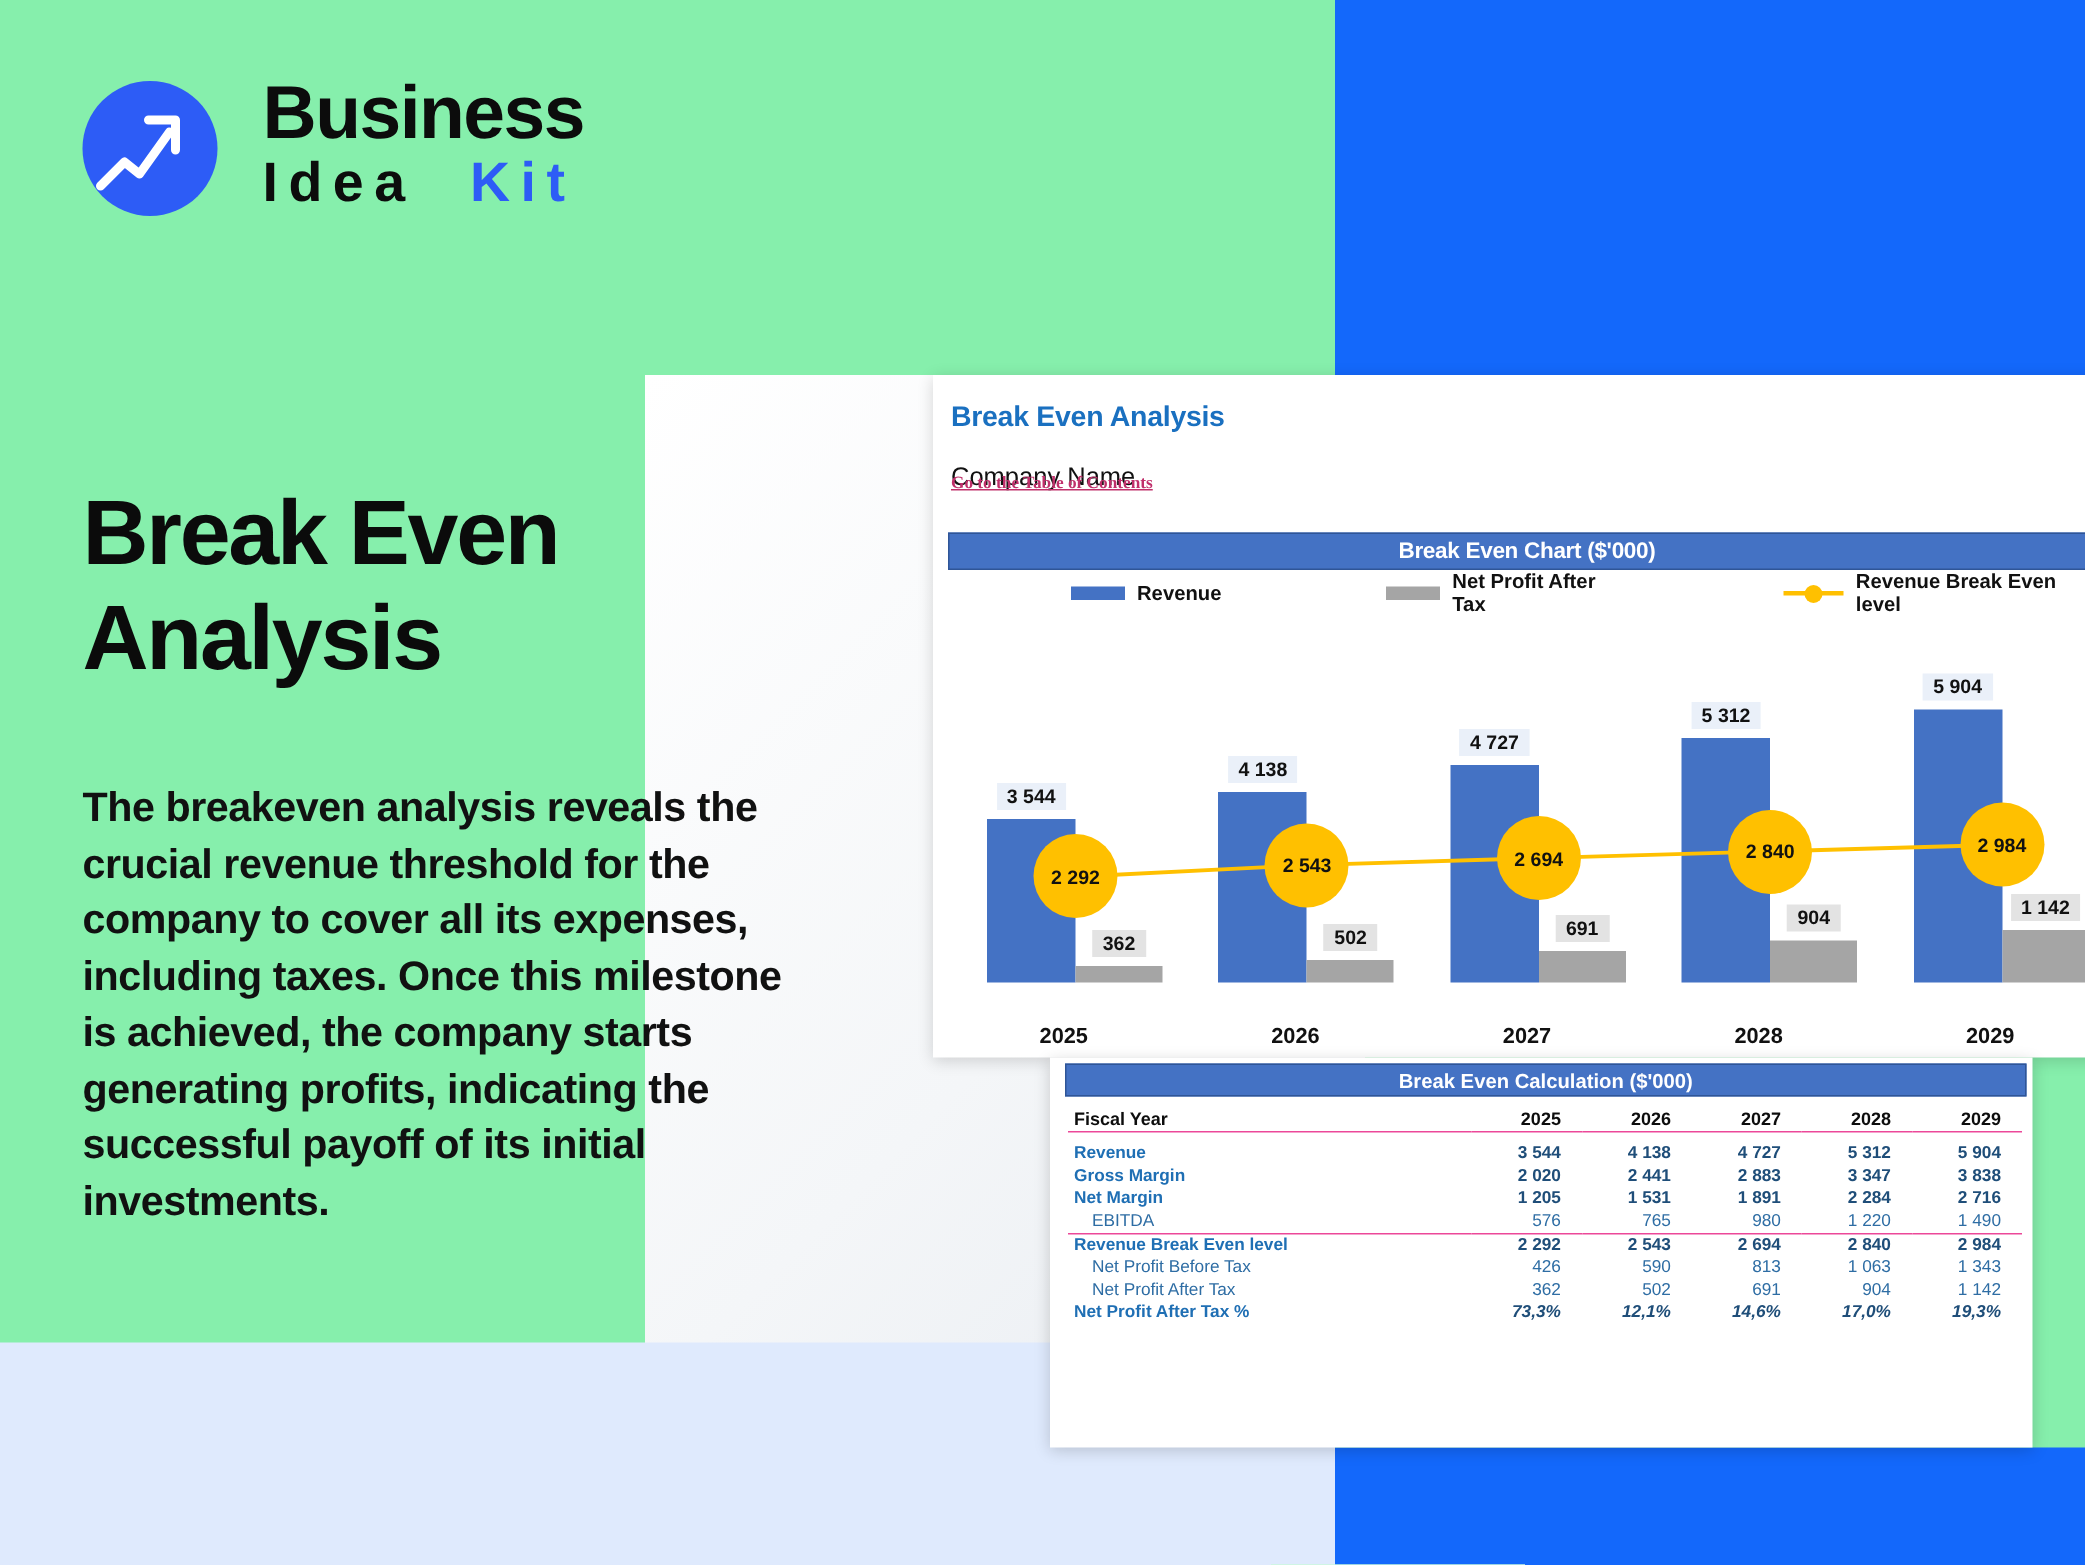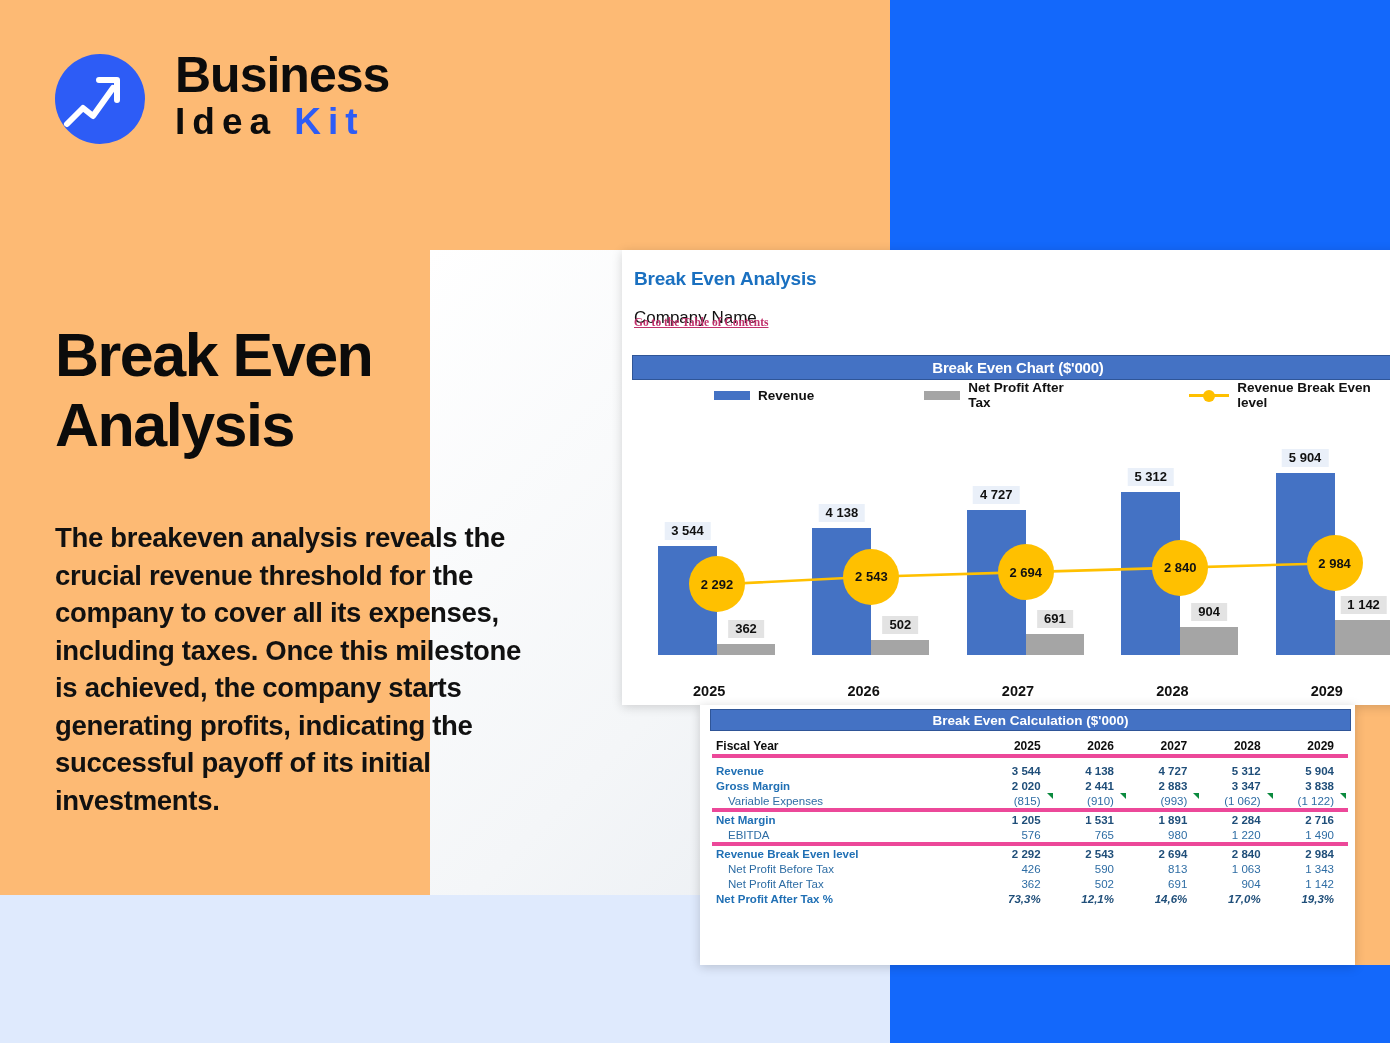--- a/index.html
+++ b/index.html
@@ -2,21 +2,21 @@
 <html><head>
 <meta charset="utf-8">
 <style>
   * { box-sizing: border-box; margin: 0; padding: 0; }
   html, body {
     width: 1390px; height: 1043px;
     font-family: "Liberation Sans", sans-serif;
     background: #ffffff;
     overflow: hidden;
   }
-  #page { position: relative; width: 1390px; height: 1043px; background:#fdba74; }
+  #page { position: relative; width: 1390px; height: 1043px; background:#86efac; }
 
   
   .bg-block-topright {
     position: absolute; left: 890px; top: 0; width: 500px; height: 250px;
     background: #1368fb;
   }
   .bg-block-bottomlight {
     position: absolute; left: 0; top: 895px; width: 890px; height: 148px;
     background: #dfeafd;
   }
@@ -38,21 +38,21 @@
   .logo-mark svg { position:absolute; left:0; top:0; }
   .logo-text { position: absolute; left: 120px; top: -4px; }
   .logo-line1 {
     font-size: 50px; font-weight: bold; letter-spacing: -1px; color:#0c0c0c;
     line-height: 54px; white-space: nowrap;
   }
   .logo-line2 {
     font-size: 37px; font-weight: bold; letter-spacing: 7px; color:#0c0c0c;
     line-height: 40px; white-space: nowrap;
   }
-  .logo-kit { color: #2d5cf6; }
+  .logo-kit { color: #2d5cf6; margin-left: 19px; }
 
   
   .headline {
     position: absolute; left: 55px; top: 320px; width: 470px;
     font-size: 61px; font-weight: bold; line-height: 70px; color: #0b0b0b;
     letter-spacing: -1.5px;
   }
   .body-copy {
     position: absolute; left: 55px; top: 497px; width: 485px;
     font-size: 27.5px; font-weight: bold; line-height: 37.5px; color:#111;
@@ -156,21 +156,21 @@
   }
   table.calc th, table.calc td { padding: 1.5px 0; }
   table.calc th.lbl, table.calc td.lbl {
     text-align:left; width: 268px; padding-left: 4px;
   }
   table.calc th.num, table.calc td.num {
     text-align:right; width: 73px; padding-right: 14px; position:relative;
   }
   th.hdr { font-size: 12px; font-weight: bold; color:#0d0d0d; padding-bottom:4px; }
   th.hdr.lbl { color:#0d0d0d; }
-  tr.ruled > * { border-bottom: 4px solid #ec4899; }
+  tr.ruled > * { border-bottom: 1px solid #ec4899; }
   tr.spacer td { height: 7px; }
   .b { font-weight: bold; color:#1f4e79; }
   .b-lbl { font-weight: bold; color:#1f6fb4; }
   .sub-lbl { padding-left: 16px !important; color:#2e6da4; font-weight: normal; }
   .plain { font-weight: normal; color:#2e6da4; }
   .pct { font-style: italic; font-weight: bold; color:#1f4e79; }
   .tri::after {
     content:""; position:absolute; right: 2px; top: 0px;
     width: 0; height: 0;
     border-top: 6px solid #0b8a3e;
@@ -294,28 +294,20 @@
             <td class="num b">5 904</td>
           </tr>
           <tr>
             <td class="lbl b-lbl">Gross Margin</td>
             <td class="num b">2 020</td>
             <td class="num b">2 441</td>
             <td class="num b">2 883</td>
             <td class="num b">3 347</td>
             <td class="num b">3 838</td>
           </tr>
-          <tr class="ruled">
-            <td class="lbl sub-lbl">Variable Expenses</td>
-            <td class="num plain tri">(815)</td>
-            <td class="num plain tri">(910)</td>
-            <td class="num plain tri">(993)</td>
-            <td class="num plain tri">(1 062)</td>
-            <td class="num plain tri">(1 122)</td>
-          </tr>
           <tr>
             <td class="lbl b-lbl">Net Margin</td>
             <td class="num b">1 205</td>
             <td class="num b">1 531</td>
             <td class="num b">1 891</td>
             <td class="num b">2 284</td>
             <td class="num b">2 716</td>
           </tr>
           <tr class="ruled">
             <td class="lbl sub-lbl">EBITDA</td>

